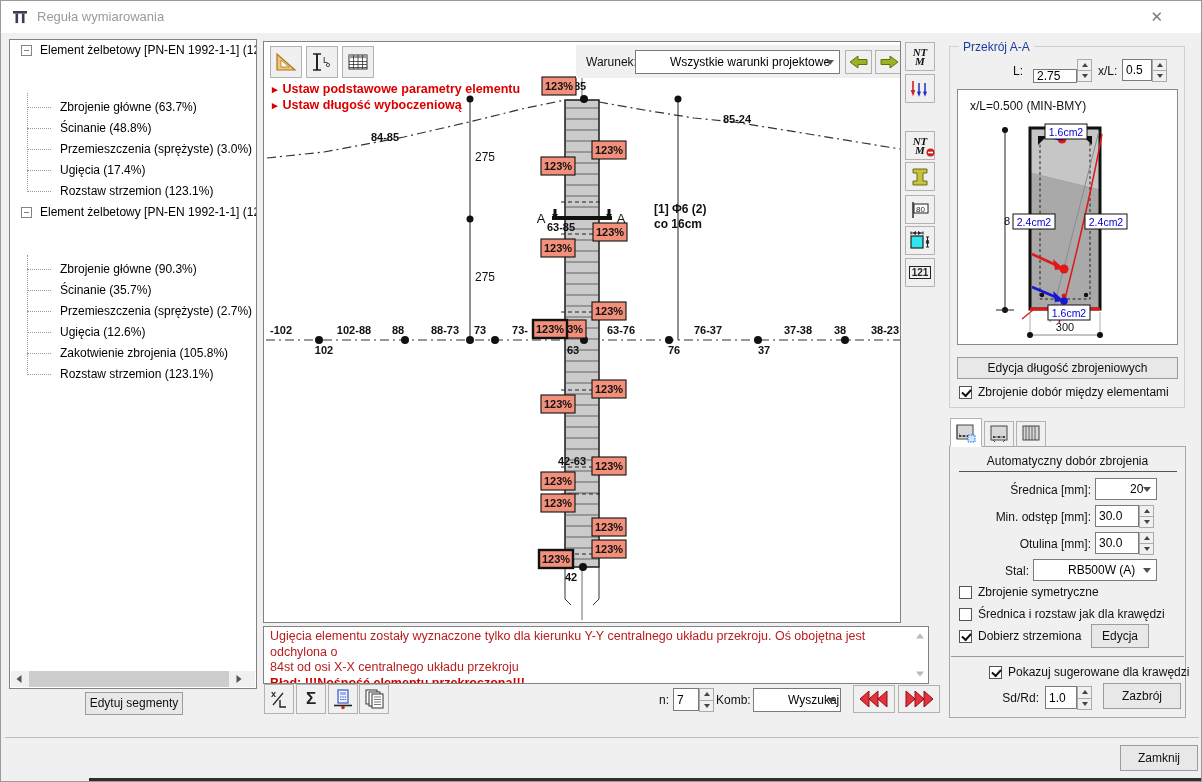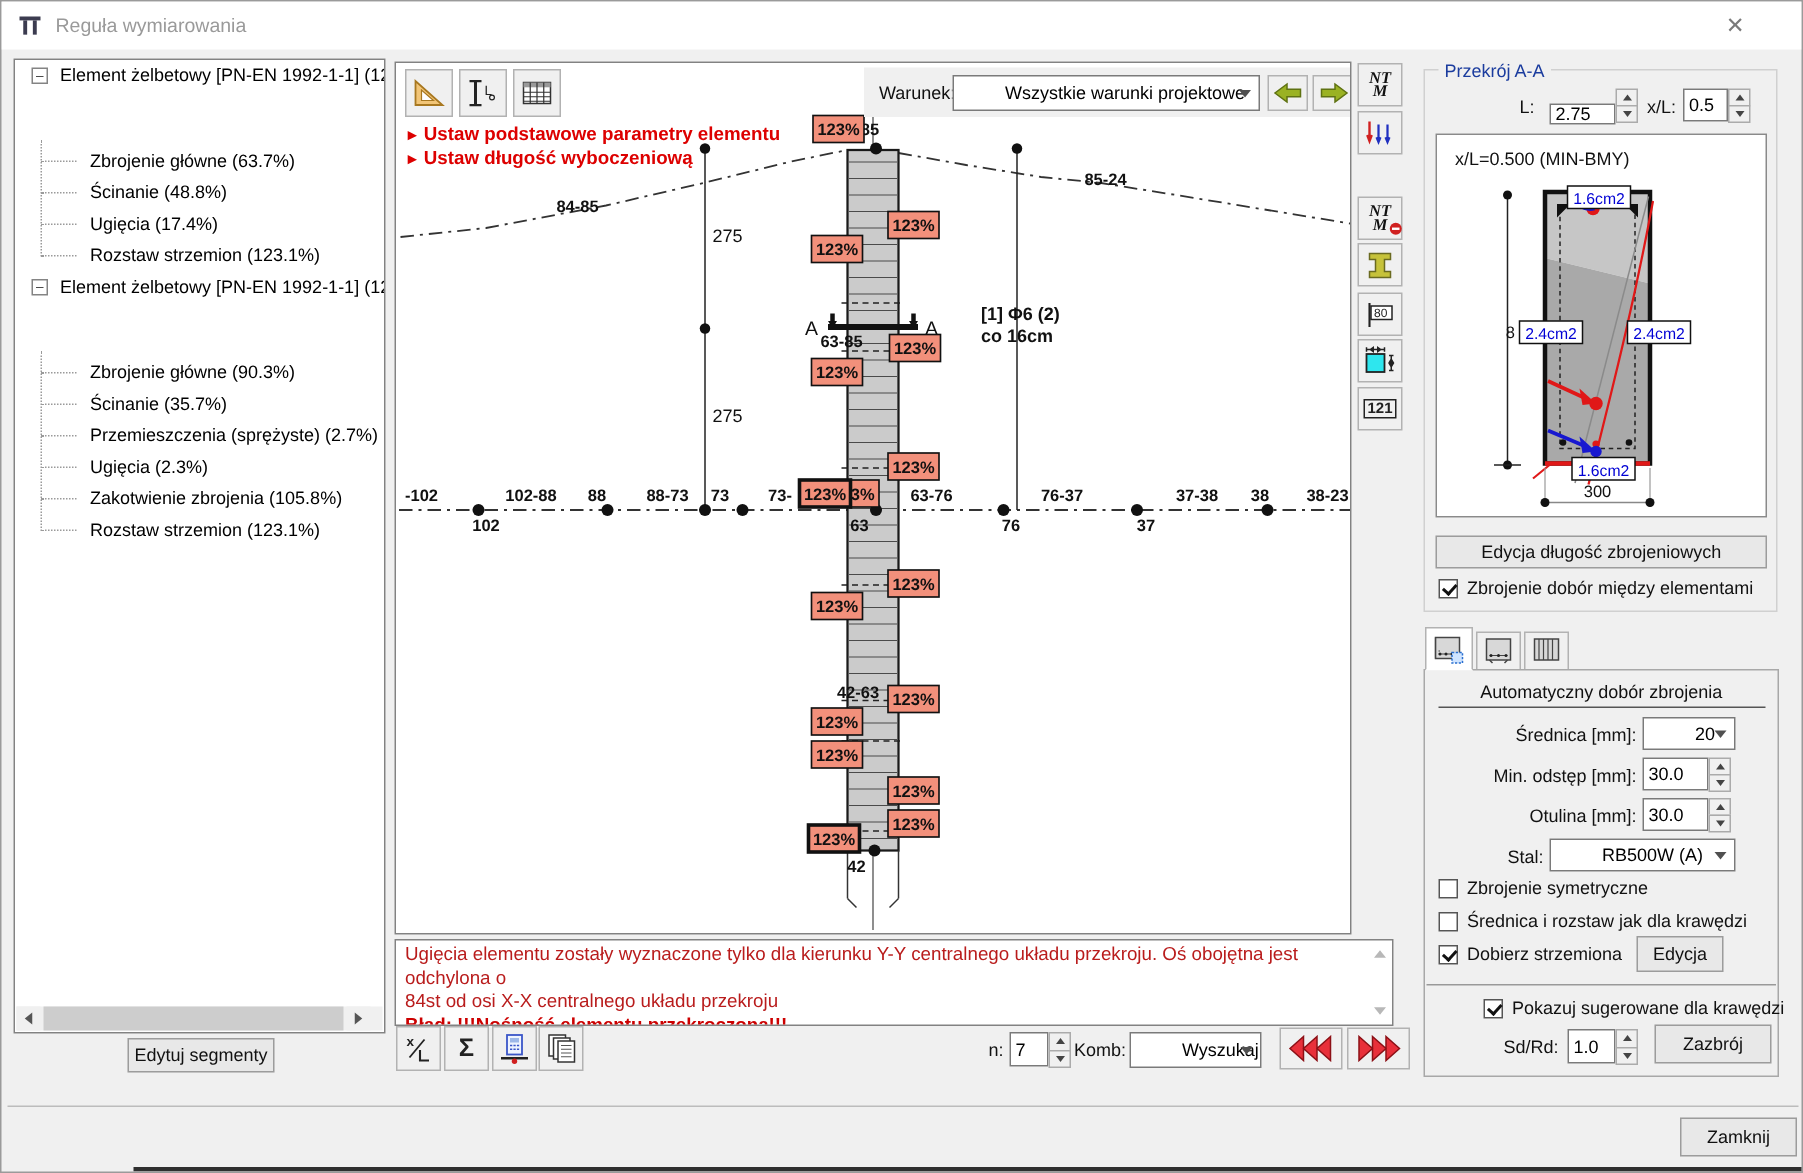--- a/index.html
+++ b/index.html
@@ -69,31 +69,32 @@
     <span class="title-text">Reguła wymiarowania</span>
     <span class="close-glyph">✕</span>
   </div>
 
   <div class="tree-panel" id="tree-panel">
     <div class="tree-el">
         <div class="tree-root"><span class="expander">–</span>Element żelbetowy [PN-EN 1992-1-1] (123.</div>
         <div class="tree-children">
           <div class="tree-child">Zbrojenie główne (63.7%)</div>
           <div class="tree-child">Ścinanie (48.8%)</div>
+          <div class="tree-child">Przemieszczenia (sprężyste) (3.0%)</div>
           <div class="tree-child">Ugięcia (17.4%)</div>
           <div class="tree-child">Rozstaw strzemion (123.1%)</div>
         </div>
       </div>
       <div class="tree-el">
         <div class="tree-root"><span class="expander">–</span>Element żelbetowy [PN-EN 1992-1-1] (123.</div>
         <div class="tree-children">
           <div class="tree-child">Zbrojenie główne (90.3%)</div>
           <div class="tree-child">Ścinanie (35.7%)</div>
           <div class="tree-child">Przemieszczenia (sprężyste) (2.7%)</div>
-          <div class="tree-child">Ugięcia (2.3%)</div>
+          <div class="tree-child">Ugięcia (12.6%)</div>
           <div class="tree-child">Zakotwienie zbrojenia (105.8%)</div>
           <div class="tree-child">Rozstaw strzemion (123.1%)</div>
         </div>
       </div>
       <div class="hscroll" style="left:1px;right:1px;">
       <div class="hs-arrow left"></div>
       <div class="hs-thumb" style="max-width:200px;"></div>
       <div class="hs-arrow right"></div>
     </div>
   </div>

